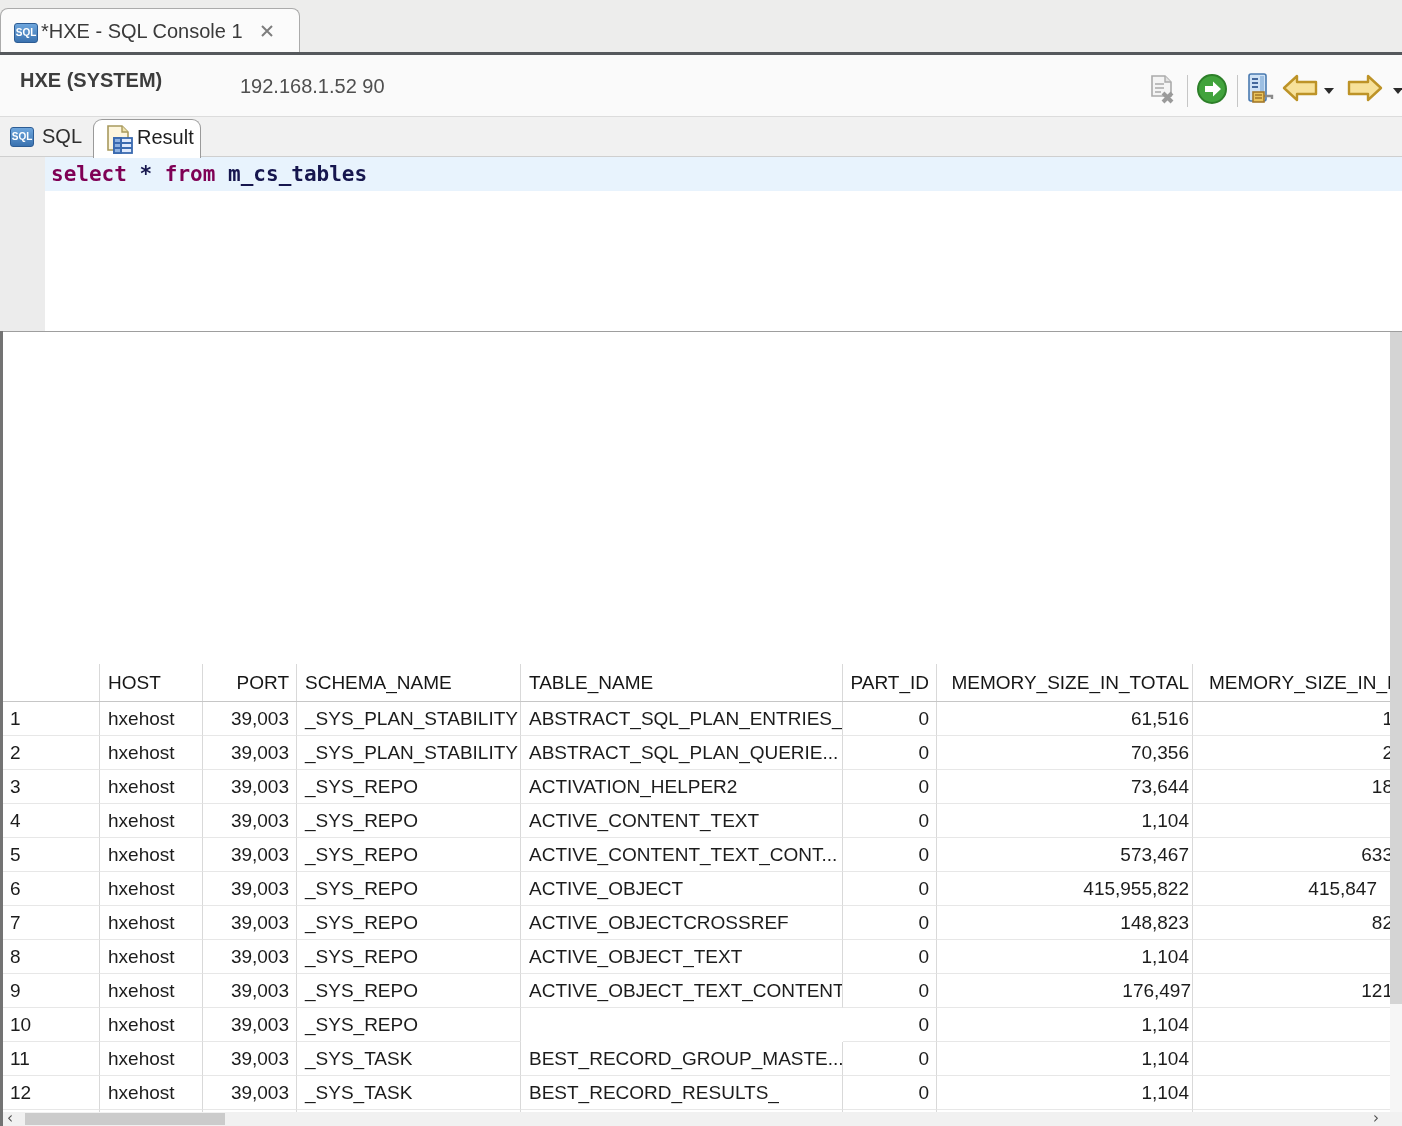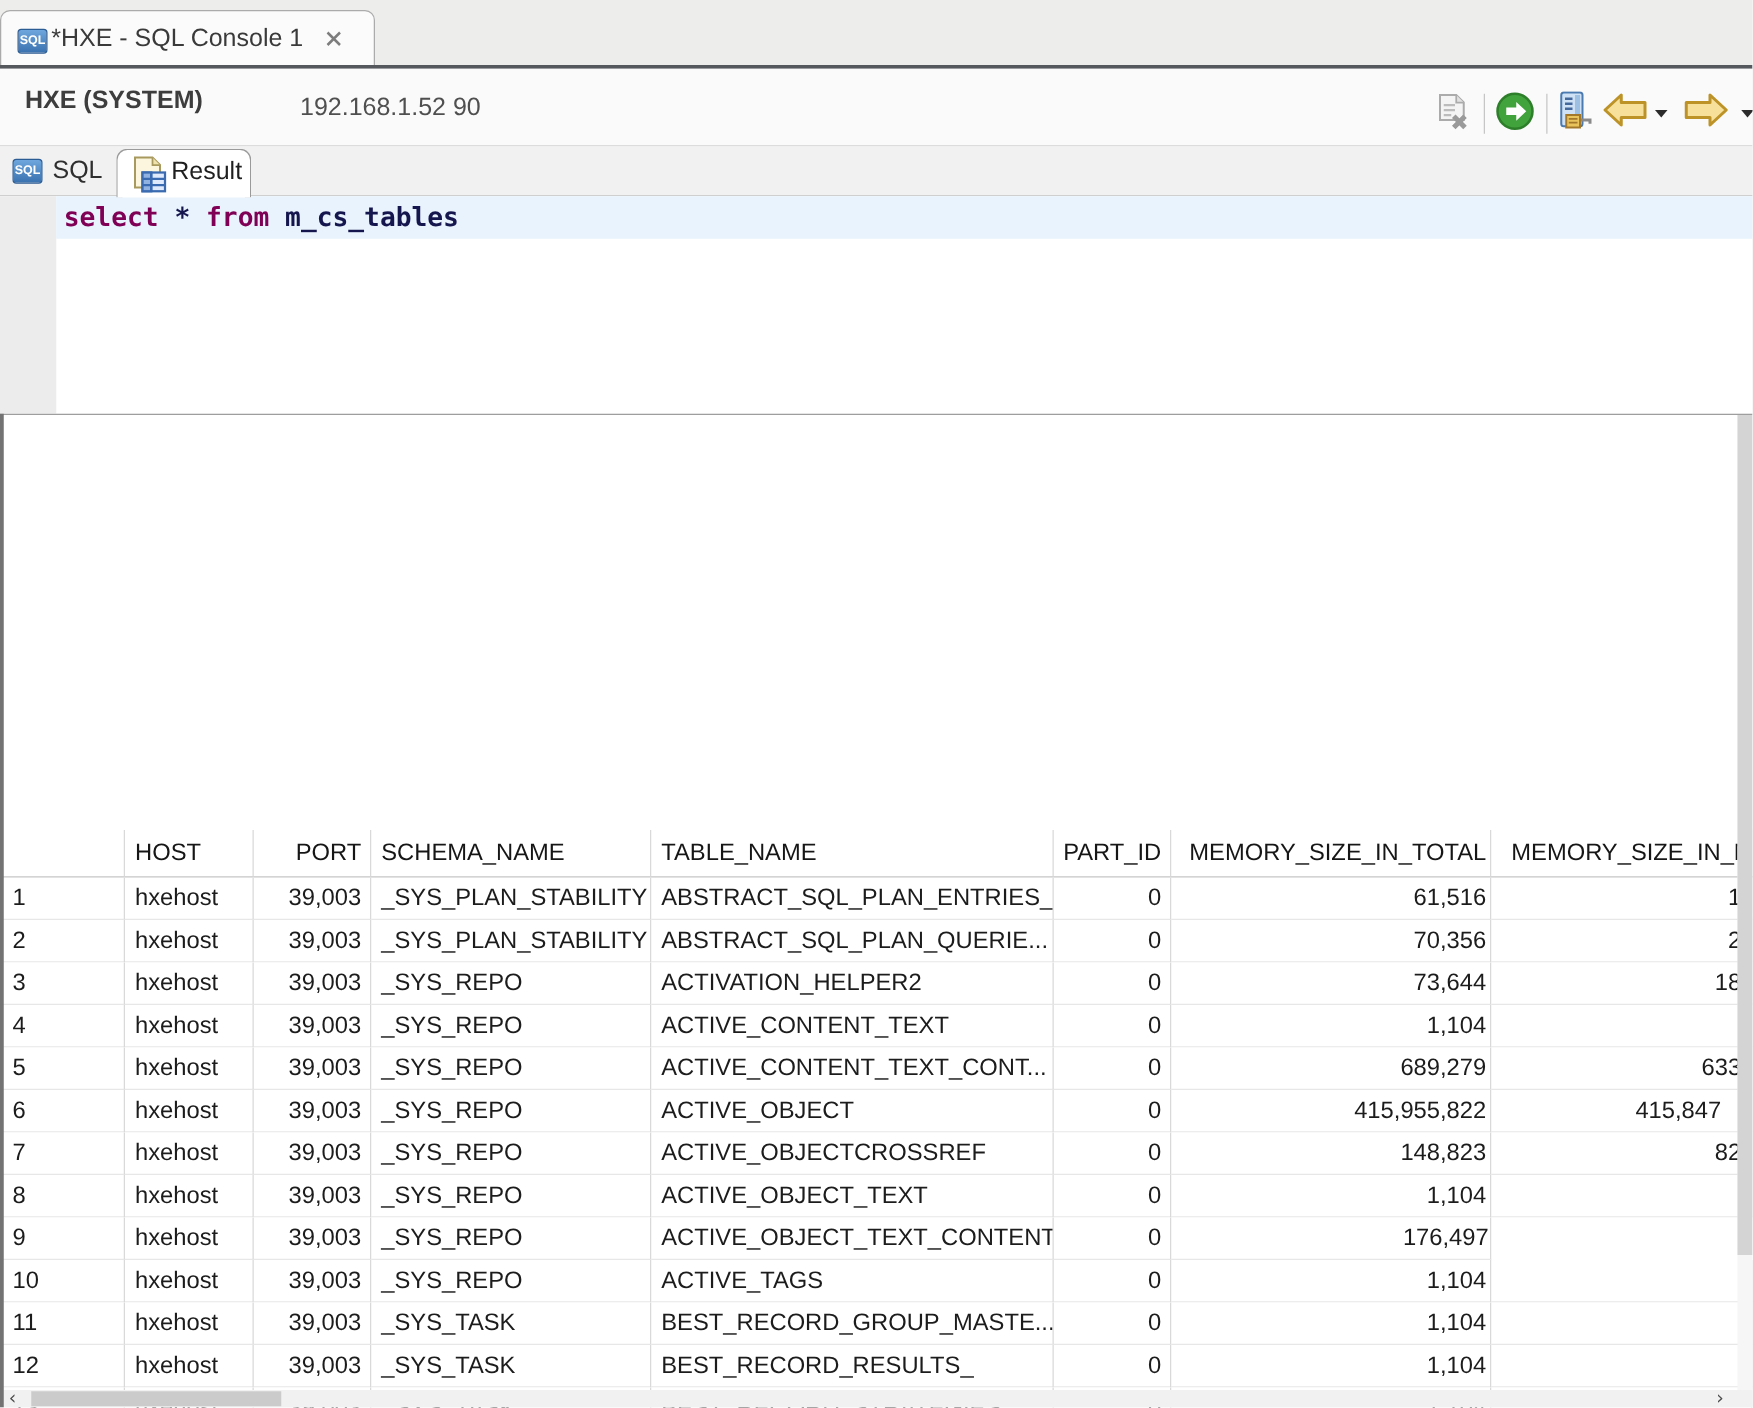--- a/index.html
+++ b/index.html
@@ -201,21 +201,21 @@
         <div class="tcell ar" style="left: 937px; width: 256px; padding-right: 3px;">1,104</div>
         <div class="tcell ar" style="left: 1193px; width: 209px; padding-right: 8px;"></div>
       </div>
       <div class="trow" style="top: 136px;">
         <div class="tcell al" style="left: 0px; width: 100px; padding-left: 10px;">5</div>
         <div class="tcell al" style="left: 100px; width: 103px; padding-left: 8px;">hxehost</div>
         <div class="tcell ar" style="left: 203px; width: 94px; padding-right: 7px;">39,003</div>
         <div class="tcell al" style="left: 297px; width: 224px; padding-left: 8px;">_SYS_REPO</div>
         <div class="tcell al" style="left: 521px; width: 322px; padding-left: 8px;">ACTIVE_CONTENT_TEXT_CONT...</div>
         <div class="tcell ar" style="left: 843px; width: 94px; padding-right: 7px;">0</div>
-        <div class="tcell ar" style="left: 937px; width: 256px; padding-right: 3px;">689,279</div>
+        <div class="tcell ar" style="left: 937px; width: 256px; padding-right: 3px;">573,467</div>
         <div class="tcell ar" style="left: 1193px; width: 209px; padding-right: 8px;">633</div>
       </div>
       <div class="trow" style="top: 170px;">
         <div class="tcell al" style="left: 0px; width: 100px; padding-left: 10px;">6</div>
         <div class="tcell al" style="left: 100px; width: 103px; padding-left: 8px;">hxehost</div>
         <div class="tcell ar" style="left: 203px; width: 94px; padding-right: 7px;">39,003</div>
         <div class="tcell al" style="left: 297px; width: 224px; padding-left: 8px;">_SYS_REPO</div>
         <div class="tcell al" style="left: 521px; width: 322px; padding-left: 8px;">ACTIVE_OBJECT</div>
         <div class="tcell ar" style="left: 843px; width: 94px; padding-right: 7px;">0</div>
         <div class="tcell ar" style="left: 937px; width: 256px; padding-right: 3px;">415,955,822</div>
@@ -242,27 +242,27 @@
         <div class="tcell ar" style="left: 1193px; width: 209px; padding-right: 8px;"></div>
       </div>
       <div class="trow" style="top: 272px;">
         <div class="tcell al" style="left: 0px; width: 100px; padding-left: 10px;">9</div>
         <div class="tcell al" style="left: 100px; width: 103px; padding-left: 8px;">hxehost</div>
         <div class="tcell ar" style="left: 203px; width: 94px; padding-right: 7px;">39,003</div>
         <div class="tcell al" style="left: 297px; width: 224px; padding-left: 8px;">_SYS_REPO</div>
         <div class="tcell al" style="left: 521px; width: 322px; padding-left: 8px;">ACTIVE_OBJECT_TEXT_CONTENT</div>
         <div class="tcell ar" style="left: 843px; width: 94px; padding-right: 7px;">0</div>
         <div class="tcell ar" style="left: 937px; width: 256px; padding-right: 1px;">176,497</div>
+        <div class="tcell ar" style="left: 1193px; width: 209px; padding-right: 8px;">121</div>
       </div>
       <div class="trow" style="top: 306px;">
         <div class="tcell al" style="left: 0px; width: 100px; padding-left: 10px;">10</div>
         <div class="tcell al" style="left: 100px; width: 103px; padding-left: 8px;">hxehost</div>
         <div class="tcell ar" style="left: 203px; width: 94px; padding-right: 7px;">39,003</div>
         <div class="tcell al" style="left: 297px; width: 224px; padding-left: 8px;">_SYS_REPO</div>
-        <div class="tcell al" style="left: 521px; width: 322px; padding-left: 8px;">ACTIVE_TAGS</div>
         <div class="tcell ar" style="left: 843px; width: 94px; padding-right: 7px;">0</div>
         <div class="tcell ar" style="left: 937px; width: 256px; padding-right: 3px;">1,104</div>
         <div class="tcell ar" style="left: 1193px; width: 209px; padding-right: 8px;"></div>
       </div>
       <div class="trow" style="top: 340px;">
         <div class="tcell al" style="left: 0px; width: 100px; padding-left: 10px;">11</div>
         <div class="tcell al" style="left: 100px; width: 103px; padding-left: 8px;">hxehost</div>
         <div class="tcell ar" style="left: 203px; width: 94px; padding-right: 7px;">39,003</div>
         <div class="tcell al" style="left: 297px; width: 224px; padding-left: 8px;">_SYS_TASK</div>
         <div class="tcell al" style="left: 521px; width: 322px; padding-left: 8px;">BEST_RECORD_GROUP_MASTE...</div>

